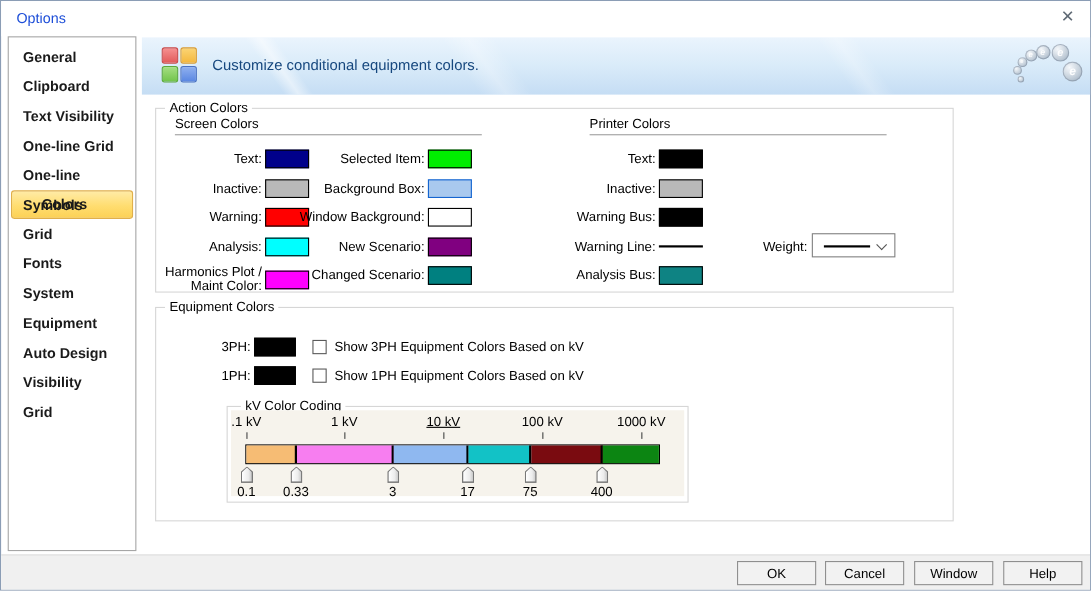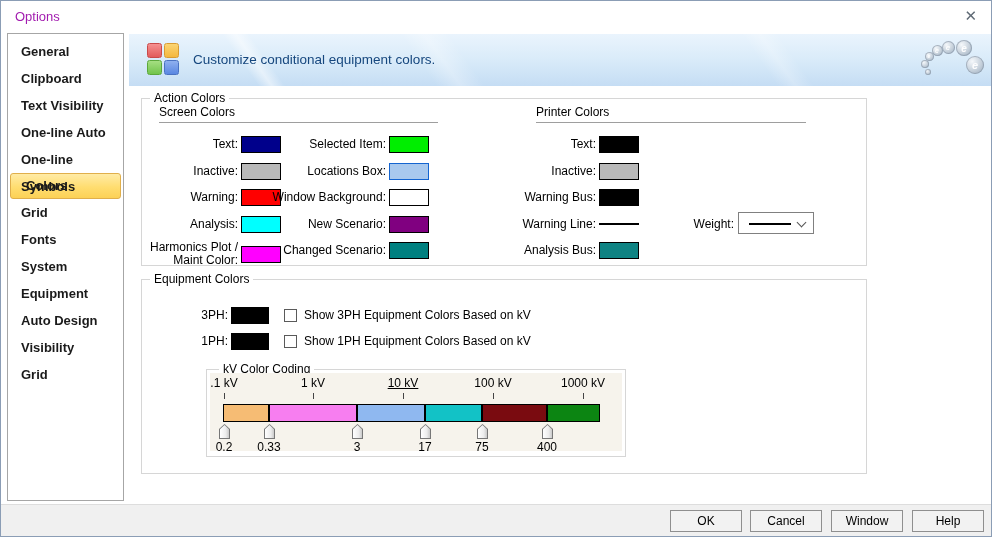--- a/index.html
+++ b/index.html
@@ -1,26 +1,26 @@
 <!DOCTYPE html>
 <html><head>
 <meta charset="utf-8">
 <style>
   html,body{margin:0;padding:0;background:#cfd4db;font-family:"Liberation Sans",sans-serif;}
   .window{position:relative;width:992px;height:537px;background:#fff;border:1px solid #8B9DB5;box-sizing:border-box;overflow:hidden;}
 
   
   .titlebar{position:absolute;left:0;top:0;right:0;height:32px;background:#fff;}
-  .win-title{position:absolute;left:14px;top:8px;font-size:13px;color:#a21caf;}
+  .win-title{position:absolute;left:14px;top:8px;font-size:13px;color:#1d4ed8;}
   .close{position:absolute;right:14px;top:7px;font-size:15px;color:#5f6a75;cursor:pointer;line-height:16px;}
 
   
   .sidebar{position:absolute;left:6px;top:32px;width:117px;height:468px;background:#fff;border:1px solid #a6a6a6;box-sizing:border-box;padding-top:4px;}
   .side-item{height:27px;line-height:27px;padding-left:13px;font-size:13px;font-weight:600;color:#1a1a1a;cursor:pointer;box-sizing:border-box;}
-  .side-item.selected{margin:0 2px;padding-left:15px;height:26px;line-height:24px;border:1px solid #E0AF4B;border-radius:3px;background:linear-gradient(180deg,#FFEBA6,#FFDD70 55%,#FCD156);}
+  .side-item.selected{margin:0 2px;padding-left:27px;height:26px;line-height:24px;border:1px solid #E0AF4B;border-radius:3px;background:linear-gradient(180deg,#FFEBA6,#FFDD70 55%,#FCD156);}
 
   
   .banner{position:absolute;left:128px;top:33px;width:864px;height:52px;background:linear-gradient(180deg,#EAF4FD,#D9EBF9 50%,#C5DDF4);overflow:hidden;}
   .streak{position:absolute;background:linear-gradient(90deg,rgba(255,255,255,0),rgba(255,255,255,.5),rgba(255,255,255,0));transform:rotate(-35deg);}
   .hicon{position:absolute;left:18px;top:9px;width:34px;height:34px;}
   .sq{position:absolute;width:15px;height:15px;border-radius:2.5px;box-sizing:border-box;border:1px solid;}
   .sq.red{left:0;top:0;background:linear-gradient(180deg,#F59090,#E25B5B);border-color:#C94A4A;}
   .sq.amber{left:17px;top:0;background:linear-gradient(180deg,#FBD473,#F4B83E);border-color:#D99C32;}
   .sq.green{left:0;top:17px;background:linear-gradient(180deg,#A5DE82,#72C44C);border-color:#5CA83C;}
   .sq.blue{left:17px;top:17px;background:linear-gradient(180deg,#8FB0EF,#5A87E2);border-color:#4A72C2;}
@@ -73,21 +73,21 @@
 
   <div class="titlebar">
     <span class="win-title">Options</span>
     <span class="close">✕</span>
   </div>
 
   <div class="sidebar" id="sidebar">
       <div class="side-item">General</div>
       <div class="side-item">Clipboard</div>
       <div class="side-item">Text Visibility</div>
-      <div class="side-item">One-line Auto</div>
+      <div class="side-item">One-line Grid</div>
       <div class="side-item">One-line Symbols</div>
       <div class="side-item selected">Colors</div>
       <div class="side-item">Grid</div>
       <div class="side-item">Fonts</div>
       <div class="side-item">System</div>
       <div class="side-item">Equipment</div>
       <div class="side-item">Auto Design</div>
       <div class="side-item">Visibility</div>
       <div class="side-item">Grid</div>
     </div>
@@ -143,21 +143,21 @@
         <span class="clabel" style="width: 96px;">Harmonics Plot / Maint Color:</span>
         <span class="swatch" style="background: rgb(255, 0, 255);"></span>
       </div>
     </div>
   <div class="ccol" id="screen-col2" style="left:260px;top:134px;width:175px;">
       <div class="crow" style="top: 0px;">
         <span class="clabel" style="width: 125px;">Selected Item:</span>
         <span class="swatch" style="background: rgb(0, 238, 0);"></span>
       </div>
       <div class="crow" style="top: 27px;">
-        <span class="clabel" style="width: 125px;">Locations Box:</span>
+        <span class="clabel" style="width: 125px;">Background Box:</span>
         <span class="swatch" style="background: rgb(169, 201, 238); border-color: rgb(21, 101, 208);"></span>
       </div>
       <div class="crow" style="top: 53px;">
         <span class="clabel" style="width: 125px;">Window Background:</span>
         <span class="swatch" style="background: rgb(255, 255, 255);"></span>
       </div>
       <div class="crow" style="top: 80px;">
         <span class="clabel" style="width: 125px;">New Scenario:</span>
         <span class="swatch" style="background: rgb(128, 0, 128);"></span>
       </div>
@@ -235,21 +235,21 @@
       <div class="seg" style="width: 68px; background: rgb(143, 184, 240);"></div>
       <div class="seg" style="width: 57px; background: rgb(18, 194, 198);"></div>
       <div class="seg" style="width: 65px; background: rgb(122, 11, 16);"></div>
       <div class="seg" style="width: 51px; background: rgb(12, 133, 18);"></div>
     </div>
   <div id="kv-markers">
       <div class="marker" style="left: 218px;">
         <div class="marker-outer"></div>
         <div class="marker-inner"></div>
       </div>
-      <div class="marker-label" style="left: 203px;">0.2</div>
+      <div class="marker-label" style="left: 203px;">0.1</div>
       <div class="marker" style="left: 263px;">
         <div class="marker-outer"></div>
         <div class="marker-inner"></div>
       </div>
       <div class="marker-label" style="left: 248px;">0.33</div>
       <div class="marker" style="left: 351px;">
         <div class="marker-outer"></div>
         <div class="marker-inner"></div>
       </div>
       <div class="marker-label" style="left: 336px;">3</div>

